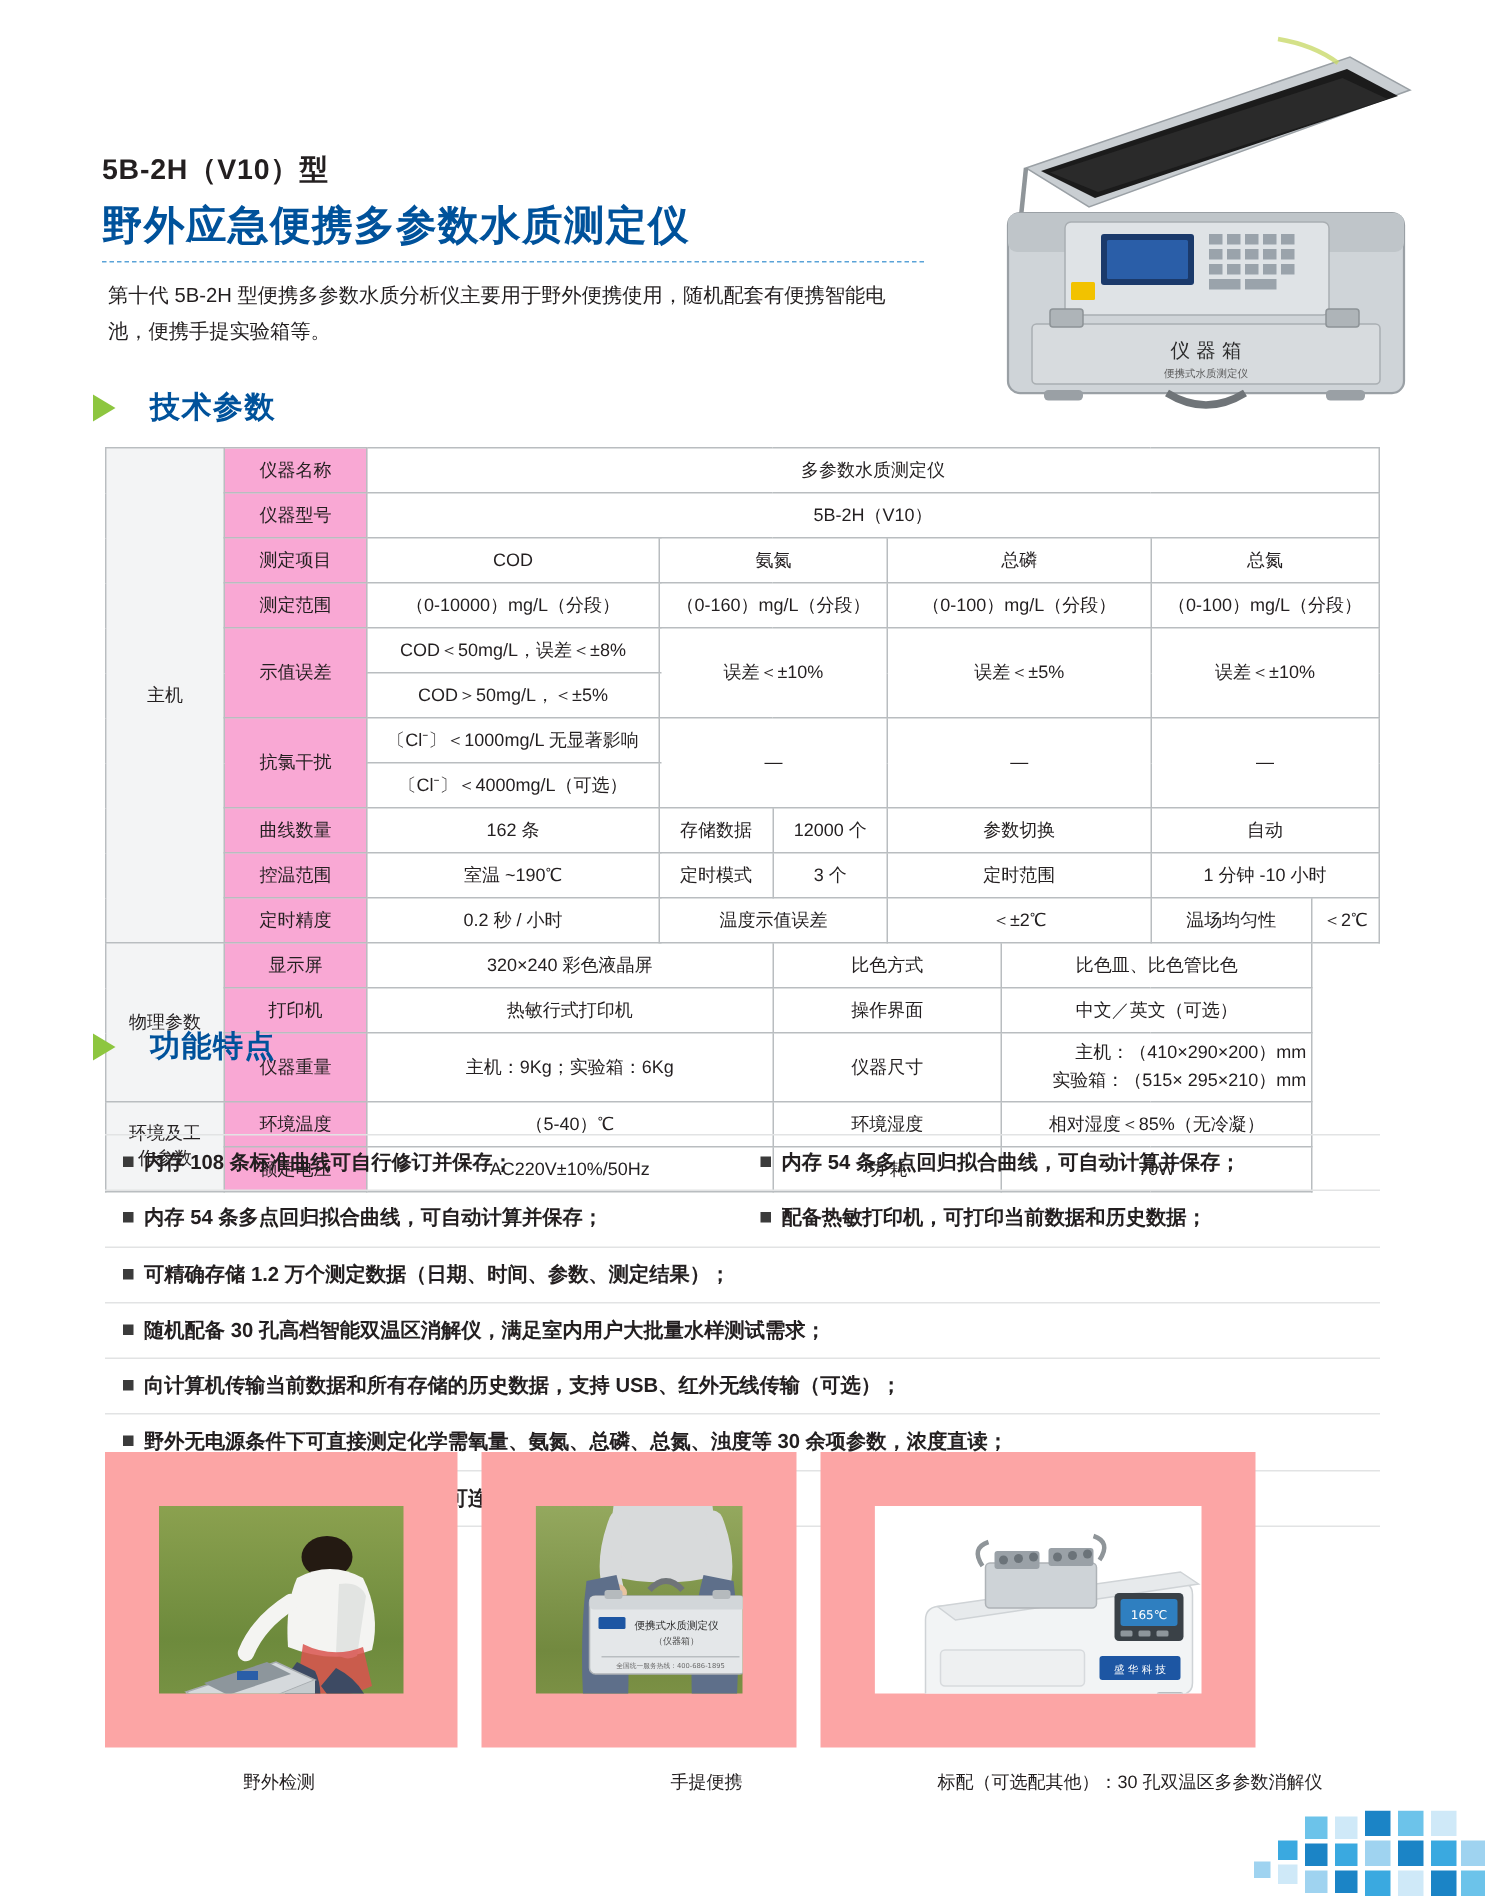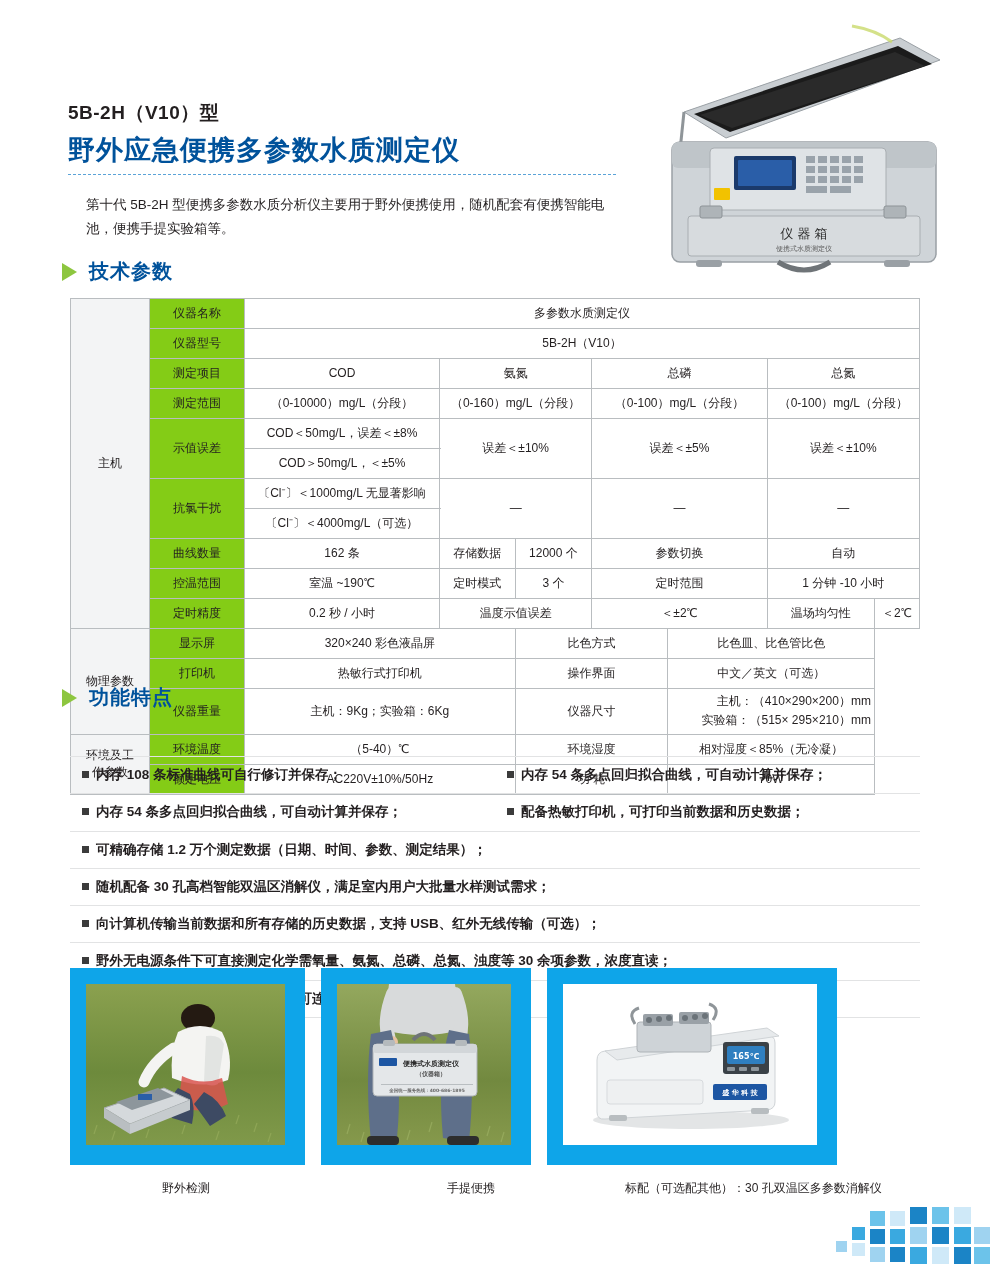--- a/index.html
+++ b/index.html
@@ -47,38 +47,38 @@
     width: 548px;
     border-top: 1px dashed #5aa3d8;
     margin: 4px 0 10px 0;
     height: 0;
   }
   .intro {
     font-size: 13.5px;
     line-height: 1.75;
     color: #231f20;
     width: 545px;
-    margin: 18px;
+    margin: 4px;
   }
 
   
   .product-photo {
     position: absolute;
     left: 648px;
     top: 20px;
     width: 310px;
     height: 272px;
   }
 
   
   .section-head {
     position: absolute;
     display: flex;
     align-items: center;
-    gap: 12px;
+    gap: 23px;
   }
   .section-head .tri {
     width: 0; height: 0;
     border-left: 15px solid #8dc63f;
     border-top: 9px solid transparent;
     border-bottom: 9px solid transparent;
   }
   .section-head .txt {
     font-size: 20px;
     font-weight: bold;
@@ -110,21 +110,21 @@
     height: 21px;
     background: #ffffff;
   }
   table.spec td.grp {
     width: 72px;
     background: #f3f4f5;
     margin-left: 44px;
   }
   table.spec td.lbl {
     width: 88px;
-    background: #84cc16;
+    background: #f9a8d4;
   }
   .sub {
     display: block;
     text-align: right;
   }
   .sub + .sub { margin-top: 2px; }
   .nowrap { white-space: nowrap; }
 
   
   .features {
@@ -161,24 +161,23 @@
   
   .photos {
     position: absolute;
     left: 70px;
     top: 968px;
     width: 850px;
     display: flex;
     gap: 16px;
   }
   .photo-box {
-    background: #0ea5e9;
-    padding: 16px;
+    background: #fca5a5;
+    padding: 36px;
     box-sizing: border-box;
-    font-weight: bold;
   }
   .photo-box.p1 { width: 235px; height: 197px; }
   .photo-box.p2 { width: 210px; height: 197px; }
   .photo-box.p3 { width: 290px; height: 197px; }
   .photo-inner {
     width: 100%;
     height: 100%;
     position: relative;
     overflow: hidden;
   }

